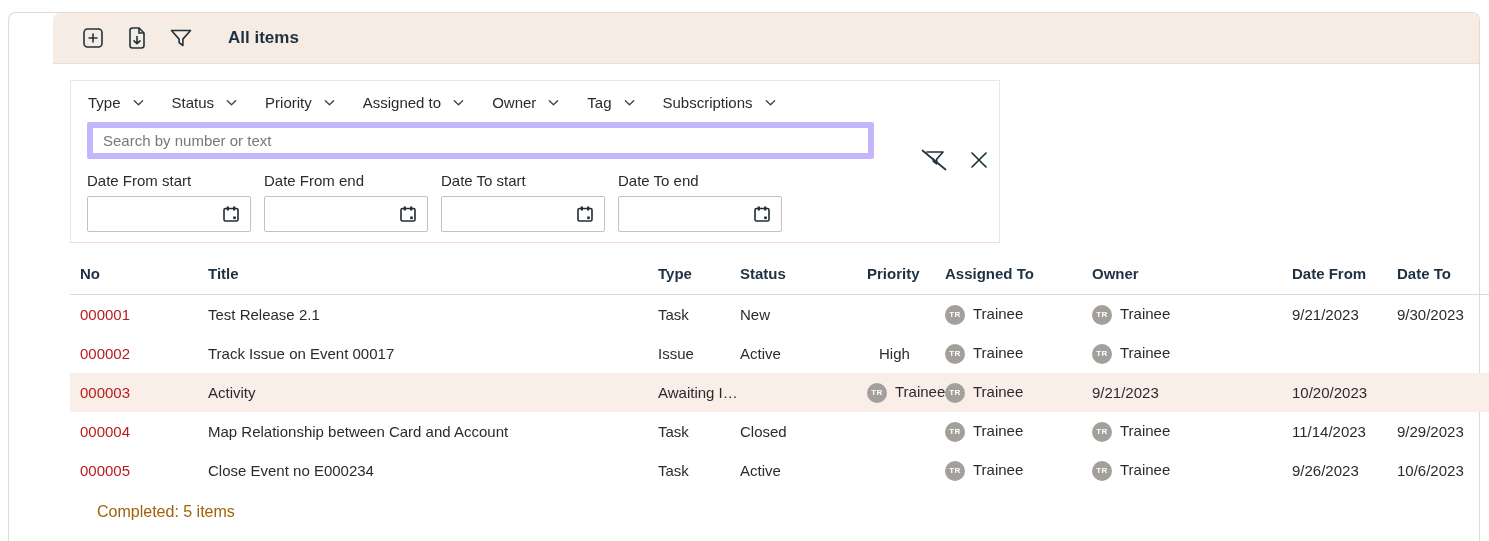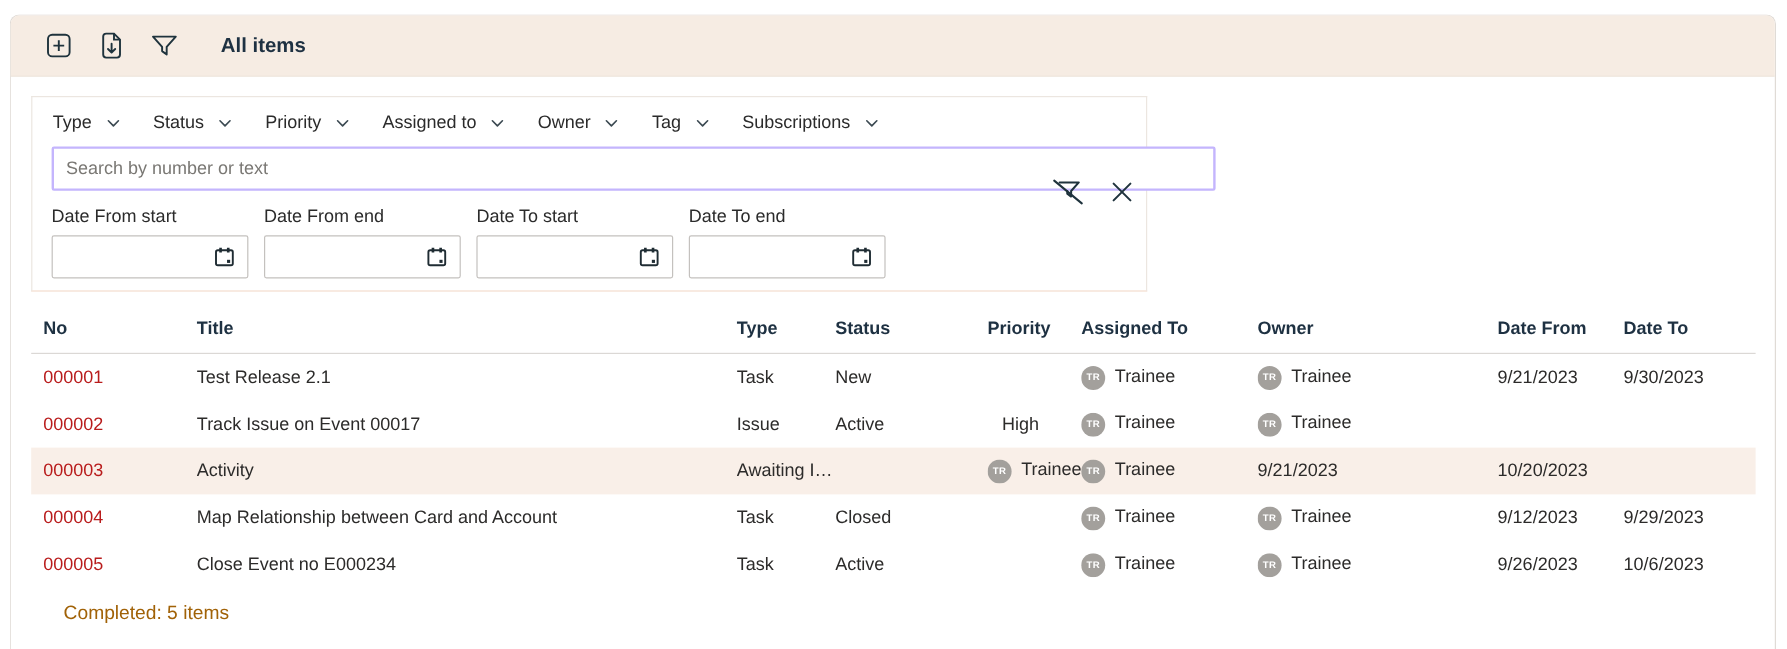--- a/index.html
+++ b/index.html
@@ -6,20 +6,21 @@
   html,body { margin:0; padding:0; }
   body {
     width:1489px; height:541px; background:#ffffff;
     font-family:"Liberation Sans", sans-serif; overflow:hidden;
     color:#2c2b2a;
   }
   .card {
     position:absolute; left:8px; top:12px; width:1472px; height:529px;
     background:#fff; border:1px solid #e0dbd6; border-bottom:none;
     border-radius:8px 8px 0 0;
+    padding-left:44px;
   }
   
   .commandbar {
     height:51px; background:#f6ece3; border-radius:7px 7px 0 0;
     border-bottom:1px solid #eadfd4;
     display:flex; align-items:center; padding-left:28px;
   }
   .cmd-btn {
     width:24px; height:24px; margin-right:20px; cursor:pointer;
     display:flex; align-items:center; justify-content:center; color:#1f333d;
@@ -29,22 +30,22 @@
 
   
   .filter-panel {
     position:relative; margin:16px 0 0 17px; width:930px; height:163px;
     border:1px solid #ece6e0; border-bottom-color:#f3dccd; background:#fff;
   }
   .dropdown-row { display:flex; align-items:center; padding:13px 0 0 17px; gap:27px; }
   .dropdown { display:flex; align-items:center; gap:11px; font-size:15px; color:#2b2b2b; cursor:pointer; }
   .dropdown .chev { color:#3c4a52; display:flex; }
   .search-box {
-    display:block; margin:11px 28px 0 16px; width:970px; height:37px;
-    border:2px solid #c4b5fd; border-radius:2px; font-size:15px; padding:0 10px;
+    display:block; margin:11px 28px 0 16px; width:787px; height:37px;
+    border:6px solid #c4b5fd; border-radius:2px; font-size:15px; padding:0 10px;
     font-family:"Liberation Sans", sans-serif; color:#2b2b2b; outline:none;
   }
   .search-box::placeholder { color:#7a7874; }
   .filter-actions {
     position:absolute; top:60px; left:843px; display:flex; align-items:center; gap:13px;
     color:#1f333d;
   }
   .filter-actions .act { cursor:pointer; display:flex; }
   .date-row { display:flex; margin:13px 0 0 16px; gap:13px; }
   .date-field { width:164px; }
@@ -312,21 +313,21 @@
     <div class="cell">Closed</div>
     <div class="cell priority"></div>
     <div class="cell persona">
       <span class="avatar">TR</span>
       <span>Trainee</span>
     </div>
     <div class="cell persona">
       <span class="avatar">TR</span>
       <span>Trainee</span>
     </div>
-    <div class="cell">9/12/2023</div>
+    <div class="cell">11/14/2023</div>
     <div class="cell">9/29/2023</div>
   </div>
         <div class="grid row">
     <div class="cell no">000005</div>
     <div class="cell">Close Event no E000234</div>
     <div class="cell">Task</div>
     <div class="cell">Active</div>
     <div class="cell priority"></div>
     <div class="cell persona">
       <span class="avatar">TR</span>

